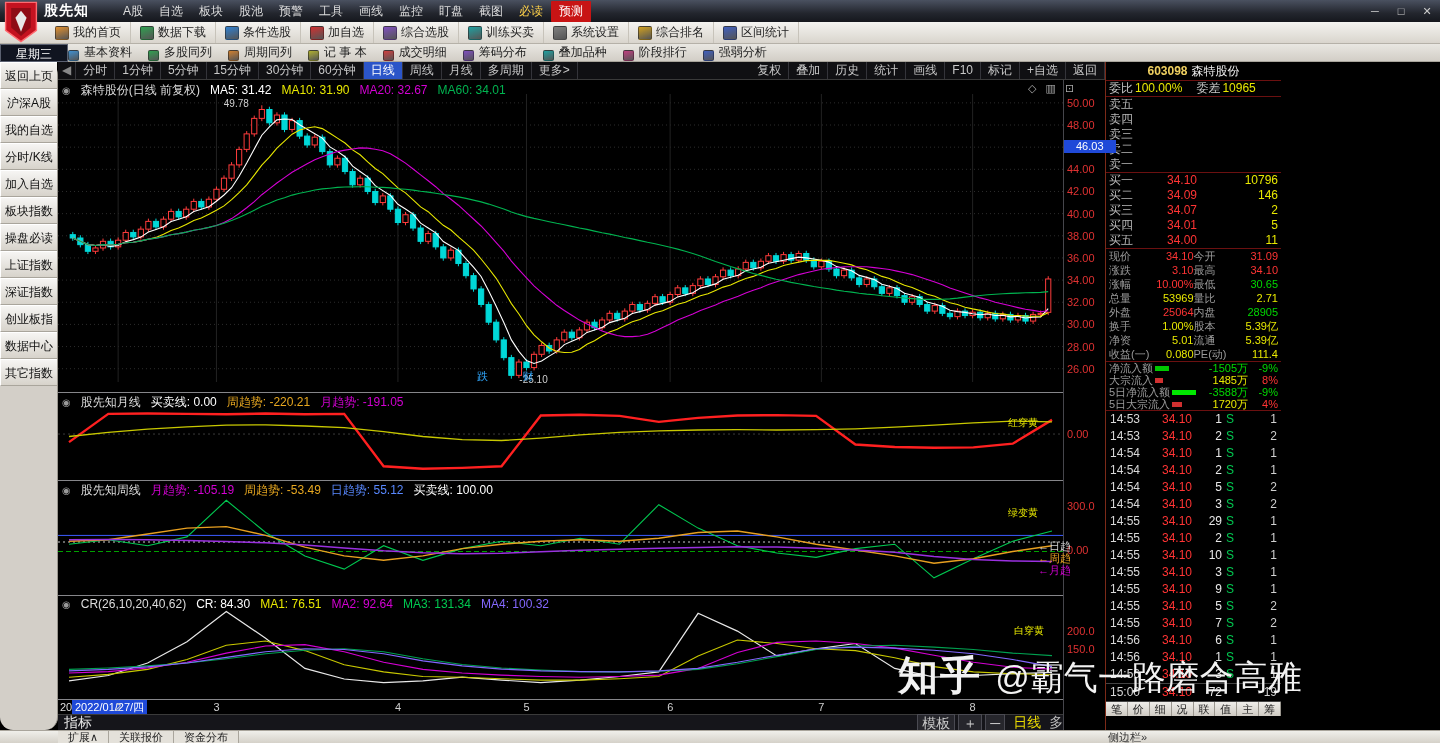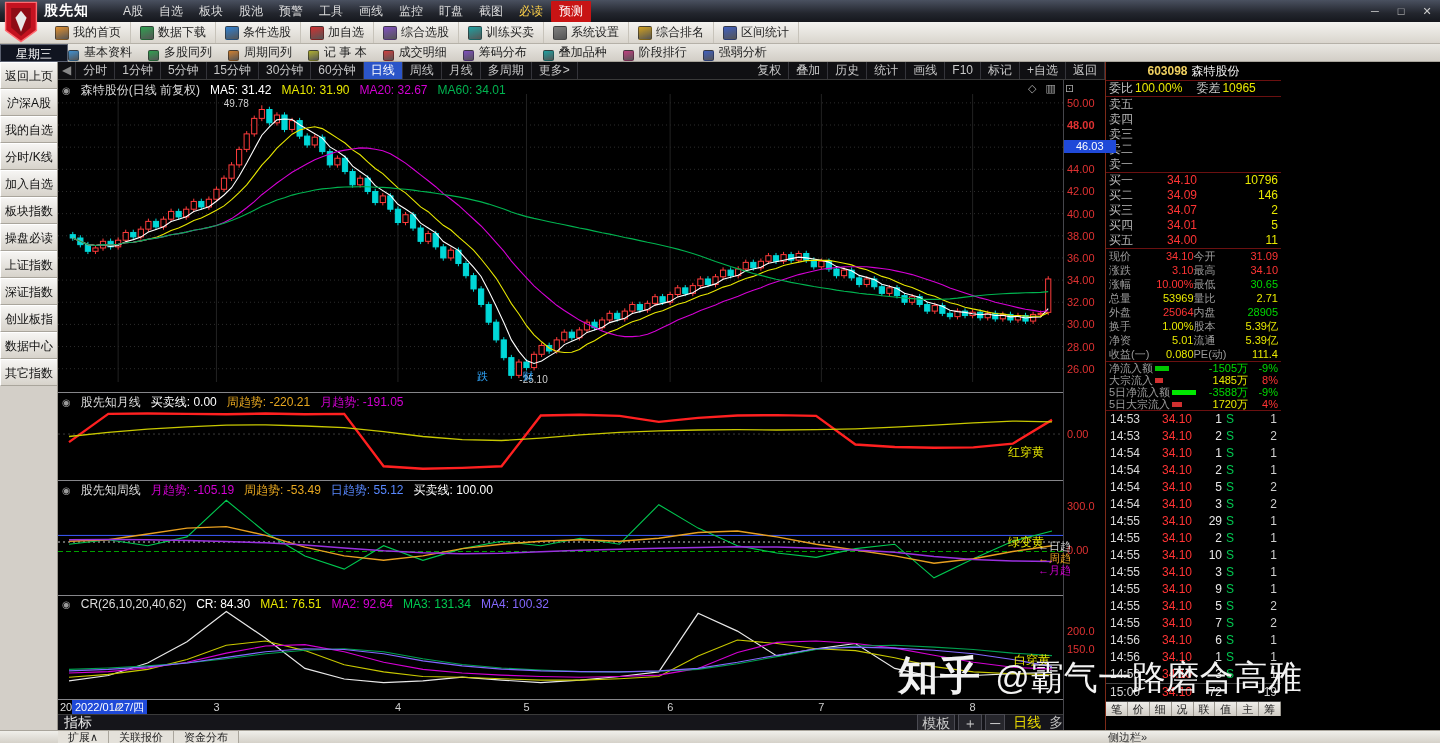--- a/index.html
+++ b/index.html
@@ -22,41 +22,41 @@
   .toolrow1 .tbtn{display:flex;align-items:center;gap:4px;padding:0 9px;height:100%;color:#222;border-right:1px solid #c7c3ba;}
   .toolrow2{position:absolute;left:0;top:44px;width:1440px;height:18px;
     background:linear-gradient(#e9e7e2,#d2cec6);border-bottom:1px solid #a9a59c;display:flex;align-items:center;padding-left:60px;box-sizing:border-box;}
   .toolrow2 .tbtn{display:flex;align-items:flex-end;gap:5px;padding:0 8px;height:100%;color:#222;font-size:12px;}
   .ticon{display:inline-block;border-radius:2px;border:1px solid rgba(0,0,0,.35);}
   .toolrow1 .ticon{width:12px;height:12px;}
   .toolrow2 .ticon{width:9px;height:9px;}
   
   .weekday{position:absolute;left:0;top:44px;width:68px;height:18px;background:#101420;color:#fff;
     text-align:center;line-height:18px;border:1px solid #5a6070;box-sizing:border-box;z-index:5;}
-  .sidebar{position:absolute;left:0;top:62px;width:58px;height:668px;background:#d3cfc8;box-sizing:border-box;border-right:1px solid #9a968e;}
+  .sidebar{position:absolute;left:0;top:62px;width:58px;height:668px;background:#d3cfc8;box-sizing:border-box;border-right:1px solid #9a968e;border-radius:13px;}
   .side-btn{height:27px;line-height:26px;text-align:center;color:#111;
     background:linear-gradient(#f6f5f3,#d7d3cb);border:1px solid #fff;border-right:none;
     border-bottom:1px solid #a9a59c;box-sizing:border-box;cursor:default;}
   
   .periodbar{position:absolute;left:58px;top:62px;width:1047px;height:18px;background:#101013;
     display:flex;align-items:stretch;border-bottom:1px solid #3a3a3a;box-sizing:border-box;color:#c8c8c8;}
   .pcell{padding:0 7px;line-height:17px;border-right:1px solid #34343a;white-space:nowrap;}
   .pcell.sel{background:#2b55c8;color:#fff;}
   .pcell.icon{color:#888;padding:0 4px;}
   .pspacer{flex:1;}
   
   .chart-svg{position:absolute;left:58px;background:#000;display:block;}
   #main-chart{top:80px;border-bottom:1px solid #86868a;}
   #panel1{top:393px;border-bottom:1px solid #86868a;}
   #panel2{top:481px;border-bottom:1px solid #86868a;}
   #panel3{top:596px;border-bottom:1px solid #86868a;}
   .chart-header{position:absolute;left:62px;color:#ddd;font-size:12px;white-space:nowrap;z-index:6;}
   .chart-header span{margin-right:10px;}
   .collapse-ico{color:#9a9a9a;margin-right:4px;font-size:10px;}
-  .right-sig{position:absolute;font-size:12px;z-index:6;margin-top:28px;}
+  .right-sig{position:absolute;font-size:10px;z-index:6;}
   .trend-tags{position:absolute;left:1038px;z-index:6;font-size:11px;line-height:12px;}
   .chart-icons{position:absolute;left:1028px;top:82px;color:#aaa;z-index:6;font-size:11px;letter-spacing:3px;}
   
   .xaxis{position:absolute;left:58px;top:700px;width:1005px;height:14px;background:#000;color:#c8c8c8;font-size:11px;}
   .datebox{position:absolute;left:14px;top:0;background:#1f49d8;color:#fff;padding:0 3px;line-height:14px;}
   .xprefix{position:absolute;left:2px;top:0;line-height:14px;color:#ddd;}
   .mtick{position:absolute;top:0;line-height:14px;color:#cfcfcf;}
   .chart-footer{position:absolute;left:58px;top:714px;width:1047px;height:16px;background:#15151a;
     border-top:1px solid #3a3a3a;box-sizing:border-box;color:#ccc;font-size:14px;display:flex;align-items:center;}
   .chart-footer .lbl{margin-left:6px;color:#e8e8e8;}
@@ -612,21 +612,21 @@
       <span class="axis-label" style="top: 260.554px;">28.00</span>
       <span class="axis-label" style="top: 238.4px;">30.00</span>
       <span class="axis-label" style="top: 216.246px;">32.00</span>
       <span class="axis-label" style="top: 194.092px;">34.00</span>
       <span class="axis-label" style="top: 171.938px;">36.00</span>
       <span class="axis-label" style="top: 149.785px;">38.00</span>
       <span class="axis-label" style="top: 127.631px;">40.00</span>
       <span class="axis-label" style="top: 105.477px;">42.00</span>
       <span class="axis-label" style="top: 83.3231px;">44.00</span>
       <span class="axis-label" style="top: 61.1692px;">46.00</span>
-      <span class="axis-label" style="top: 39.0154px; font-weight: bold;">48.00</span>
+      <span class="axis-label" style="top: 39.0154px;">48.00</span>
       <span class="axis-label" style="top: 16.8615px;">50.00</span>
       <span class="axis-marker" style="top: 59.8369px;">46.03</span>
       <span class="axis-label" style="top: 348.045px;">0.00</span>
       <span class="axis-label" style="top: 420.164px;">300.0</span>
       <span class="axis-label" style="top: 464.045px;">0.00</span>
       <span class="axis-label" style="top: 545.082px;">200.0</span>
       <span class="axis-label" style="top: 562.837px;">150.0</span>
     </div>
 
   <div class="quote" id="quote">

